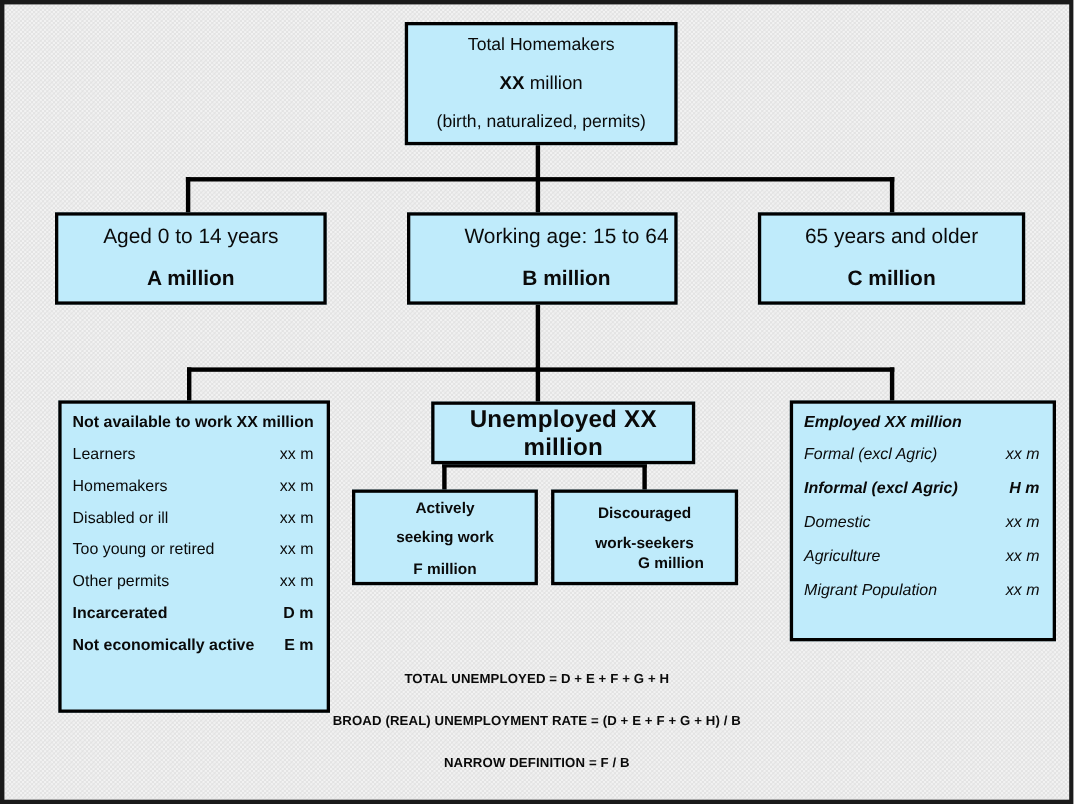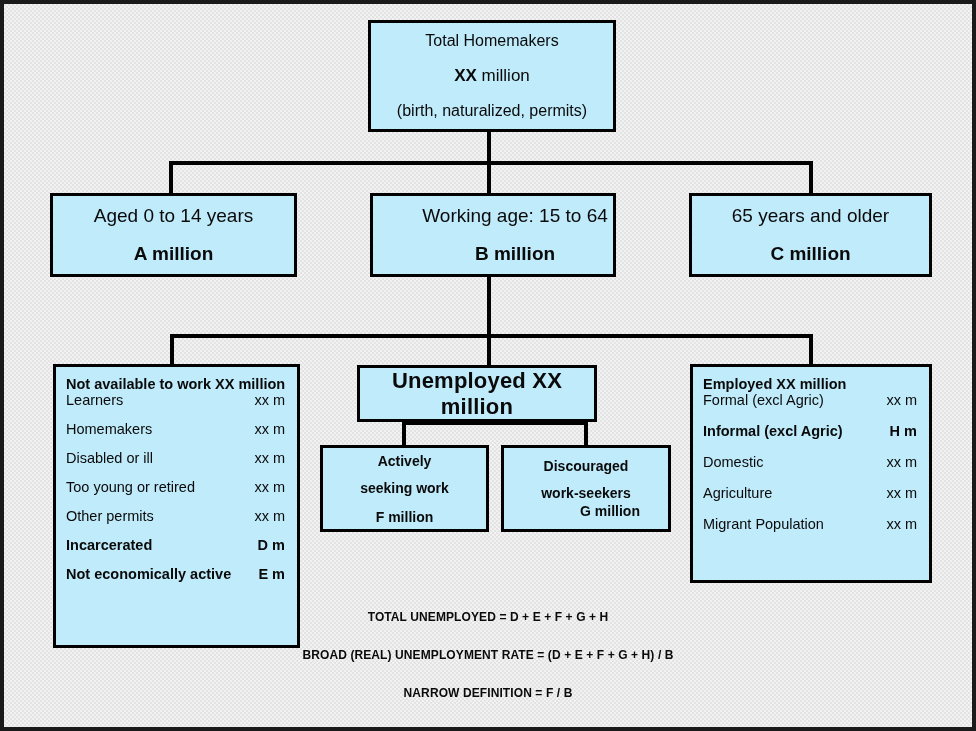--- a/index.html
+++ b/index.html
@@ -62,20 +62,21 @@
 
   
   .panel {
     align-items: stretch;
     justify-content: flex-start;
     padding: 9px 12px 10px 10px;
   }
   .panel-title {
     font-size: 14.5px;
     font-weight: 700;
+    margin-bottom: 13px;
     white-space: nowrap;
   }
   .panel-row {
     display: flex;
     justify-content: space-between;
     align-items: baseline;
     font-size: 14.5px;
     font-weight: 400;
     margin-bottom: 13px;
     white-space: nowrap;
@@ -168,37 +169,37 @@
     <div class="panel-row bold">
       <span class="rl">Incarcerated</span>
       <span class="rv">D m</span>
     </div>
     <div class="panel-row bold">
       <span class="rl">Not economically active</span>
       <span class="rv">E m</span>
     </div>
   </div>
 
-  <div class="node" style="left:353px; top:361px; width:240px; height:57px;">
+  <div class="node" style="left:388px; top:361px; width:240px; height:57px;">
     <span class="line t-unemp">Unemployed XX million</span>
   </div>
 
   <div class="node" style="left:316px; top:441px; width:169px; height:87px;">
     <span class="line t-sub-head">Actively</span>
     <span class="line t-sub-head" style="margin-top:11px;">seeking work</span>
     <span class="line t-sub-val" style="margin-top:13px;">F million</span>
   </div>
 
   <div class="node" style="left:497px; top:441px; width:170px; height:87px;">
     <span class="line t-sub-head">Discouraged</span>
     <span class="line t-sub-head" style="margin-top:11px;">work-seekers</span>
     <span class="line t-sub-val" style="margin-top:2px;padding-left:48px;">G million</span>
   </div>
 
-  <div class="node panel" id="employed-box" style="left:686px; top:360px; width:242px; height:219px;">
+  <div class="node panel" id="employed-box" style="left:714px; top:360px; width:242px; height:219px;font-style:italic;">
     <div class="panel-title">Employed XX million</div>
     <div class="panel-row">
       <span class="rl">Formal (excl Agric)</span>
       <span class="rv">xx m</span>
     </div>
     <div class="panel-row bold">
       <span class="rl">Informal (excl Agric)</span>
       <span class="rv">H m</span>
     </div>
     <div class="panel-row">

